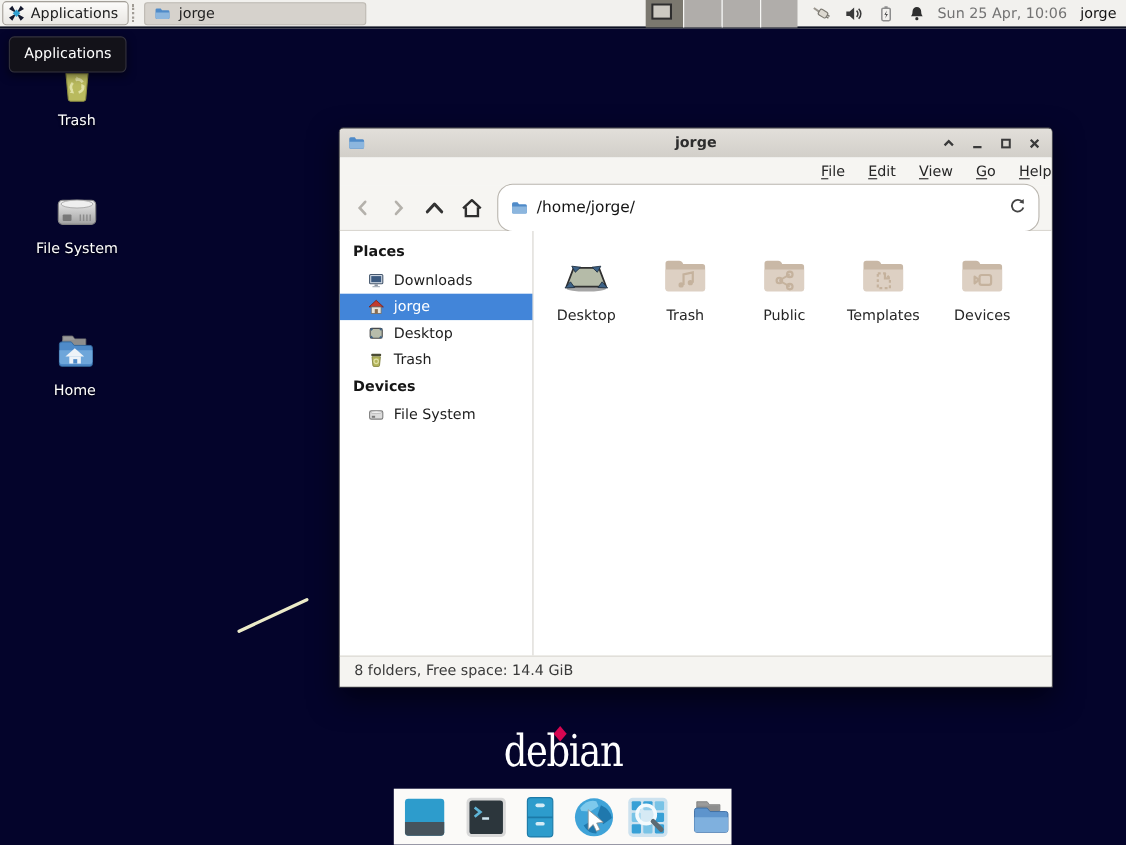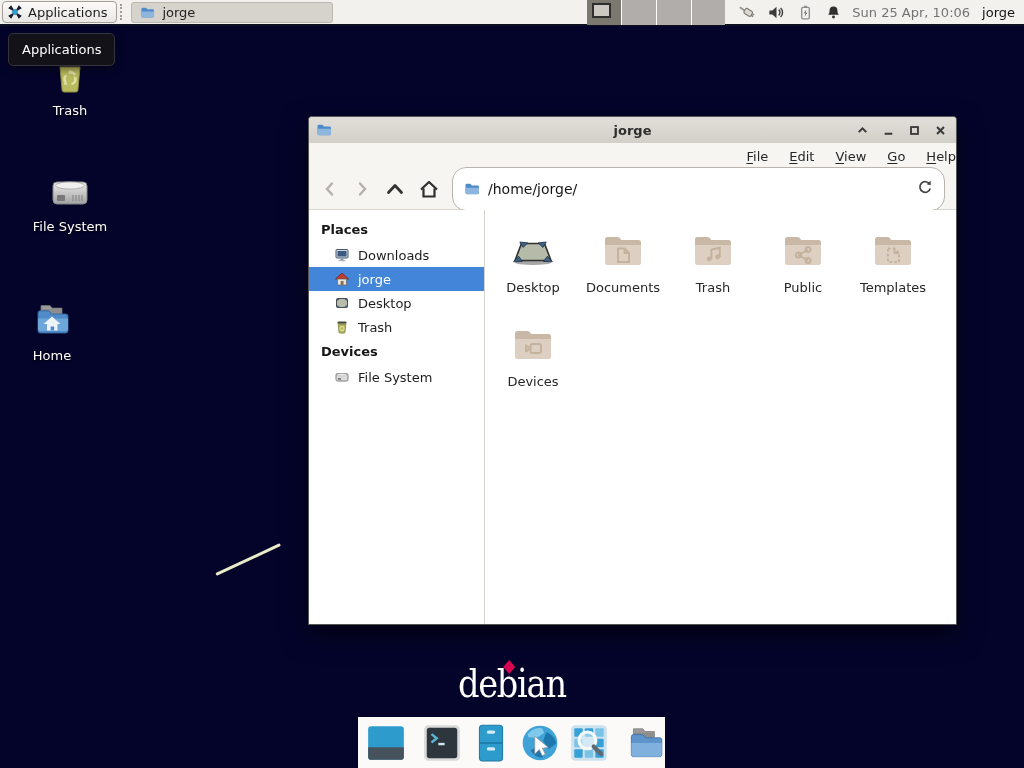--- a/index.html
+++ b/index.html
@@ -32,21 +32,21 @@
   .tooltip { position:absolute; left:8px; top:33px; z-index:60;
              background:#131219; color:#fff; border:1px solid #34333e; border-radius:5px;
              padding:8px 13px; font-size:13px; box-shadow:0 3px 8px rgba(0,0,0,.5); }
 
   
   .desk-icon { position:absolute; width:100px; text-align:center; z-index:5; }
   .desk-icon svg { display:block; margin:0 auto; }
   .desk-icon .lbl { margin-top:3px; font-size:13px; color:#fff; text-shadow:0 1px 2px #000; }
   #di-trash { left:20px; top:52px; }
   #di-fs    { left:20px; top:168px; }
-  #di-home  { left:2px; top:297px; }
+  #di-home  { left:18px; top:297px; }
 
   
   .wall-line { position:absolute; left:216px; top:573px; width:71px; height:3px;
                background:#ecebc9; border-radius:2px; transform:rotate(-25deg);
                transform-origin:0 50%; z-index:1; }
   .debian-logo { position:absolute; left:458px; top:660px; z-index:1;
                  font-family:"DejaVu Serif","Liberation Serif",serif;
                  font-size:40px; color:#fff; letter-spacing:-1.5px;
                  transform:scaleX(.84); transform-origin:left top; }
   .debian-dot { position:absolute; left:56px; top:2px; width:10px; height:10px;
@@ -289,31 +289,20 @@
           <g fill="#3d6287" stroke="#1f2f40" stroke-width=".8">
             <path d="M10.8 15 l8 .9 -4.8 4.6 z"></path>
             <path d="M37.2 15 l-8 .9 4.8 4.6 z"></path>
             <path d="M4.6 34.8 l8.8-.4 -3.8-5.2 z"></path>
             <path d="M43.4 34.8 l-8.8-.4 3.8-5.2 z"></path>
           </g>
         </svg>
         <div class="flbl">Desktop</div>
       </div>
 
-      <div class="file">
-        <svg width="48" height="48" viewBox="0 0 48 48">
-          <path d="M6 36 V12.5 q0-2.5 2.5-2.5 h10 q2 0 2.9 1.7 l.7 1.3 h17.4 q2.5 0 2.5 2.5 V36 z" fill="#c9b8a6"></path>
-          <path d="M6 18 h36 v17.5 q0 2.5-2.5 2.5 h-31 Q6 38 6 35.5 z" fill="#ddd0c3"></path>
-          <g stroke="#c5b29d" stroke-width="2" fill="none">
-            <path d="M19 21.5 h6.5 l4.5 4.5 v9 H19 z"></path>
-              <path d="M25.5 21.5 v4.5 H30"></path>
-          </g>
-        </svg>
-        <div class="flbl">Documents</div>
-      </div>
 
 
       <div class="file">
         <svg width="48" height="48" viewBox="0 0 48 48">
           <path d="M6 36 V12.5 q0-2.5 2.5-2.5 h10 q2 0 2.9 1.7 l.7 1.3 h17.4 q2.5 0 2.5 2.5 V36 z" fill="#c9b8a6"></path>
           <path d="M6 18 h36 v17.5 q0 2.5-2.5 2.5 h-31 Q6 38 6 35.5 z" fill="#ddd0c3"></path>
           <g fill="#c5b29d">
             <circle cx="20.2" cy="32" r="2.4"></circle>
               <circle cx="28.6" cy="30" r="2.4"></circle>
           </g>
@@ -360,20 +349,23 @@
             <path d="M17 24.5 L21 27.5 L17 30.5 Z"></path>
             <rect x="21.5" y="23" width="10.5" height="9" rx="2"></rect>
           </g>
         </svg>
         <div class="flbl">Devices</div>
       </div>
 
     </div>
   </div>
 
+  <div class="statusbar">
+    <span>8 folders, Free space: 14.4 GiB</span>
+  </div>
 </div>
 
 <div class="dock">
   <span class="dock-btn">
     <svg width="42" height="42" viewBox="0 0 40 40">
       <rect x="3" y="4" width="34" height="32" rx="3" fill="#2d9ccc"></rect>
       <path d="M3 24 h34 v9 a3 3 0 0 1-3 3 H6 a3 3 0 0 1-3-3 z" fill="#46535c"></path>
     </svg>
   </span>
   <span class="sep"></span>

